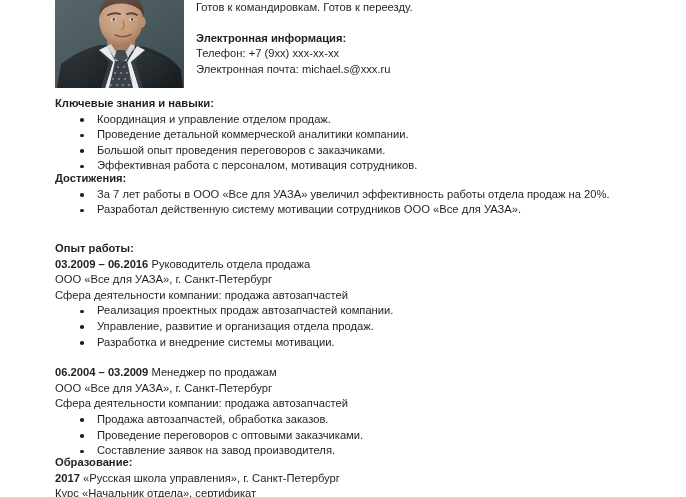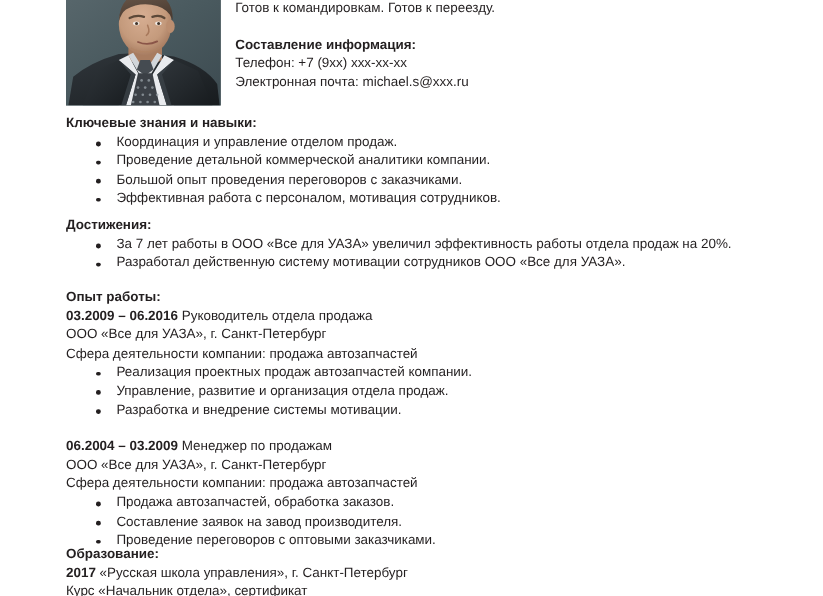--- a/index.html
+++ b/index.html
@@ -158,36 +158,36 @@
 
       <path d="M60 35 Q68 38.5 76 34.5" stroke="#8a5548" stroke-width="1.5" fill="none" stroke-linecap="round"></path>
 
       <path d="M54 40 Q66 47 80 39" stroke="#b08463" stroke-width="1" fill="none" opacity=".6"></path>
     </svg>
   </div>
 
   <div class="header-col">
     <div class="line">Готов к командировкам. Готов к переезду.</div>
     <div class="gap-line"></div>
-    <div class="line sec-head">Составление информация:</div>
+    <div class="line sec-head">Электронная информация:</div>
     <div class="line">Телефон: +7 (9хх) ххх-хх-хх</div>
     <div class="line">Электронная почта: michael.s@xxx.ru</div>
   </div>
 
   <div class="block" style="top:96px;">
     <div class="sec-head">Ключевые знания и навыки:</div>
     <ul class="bullets">
       <li>Координация и управление отделом продаж.</li>
       <li>Проведение детальной коммерческой аналитики компании.</li>
       <li>Большой опыт проведения переговоров с заказчиками.</li>
       <li>Эффективная работа с персоналом, мотивация сотрудников.</li>
     </ul>
   </div>
 
-  <div class="block" style="top:181px;">
+  <div class="block" style="top:171px;">
     <div class="sec-head">Достижения:</div>
     <ul class="bullets">
       <li>За 7 лет работы в ООО «Все для УАЗА» увеличил эффективность работы отдела продаж на 20%.</li>
       <li>Разработал действенную систему мотивации сотрудников ООО «Все для УАЗА».</li>
     </ul>
   </div>
 
   <div class="block" style="top:241px;">
     <div class="sec-head">Опыт работы:</div>
 
@@ -203,22 +203,22 @@
     </div>
 
     <div class="gap-line"></div>
 
     <div>
       <div class="plain"><b>06.2004 – 03.2009</b> <span>Менеджер по продажам</span></div>
       <div class="plain">ООО «Все для УАЗА», г. Санкт-Петербург</div>
       <div class="plain">Сфера деятельности компании: продажа автозапчастей</div>
       <ul class="bullets">
         <li>Продажа автозапчастей, обработка заказов.</li>
+        <li>Проведение переговоров с оптовыми заказчиками.</li>
         <li>Составление заявок на завод производителя.</li>
-        <li>Проведение переговоров с оптовыми заказчиками.</li>
       </ul>
     </div>
   </div>
 
   <div class="block" style="top:455px;">
     <div class="sec-head">Образование:</div>
     <div class="plain"><b>2017</b> <span>«Русская школа управления», г. Санкт-Петербург</span></div>
     <div class="plain">Курс «Начальник отдела», сертификат</div>
   </div>
 

